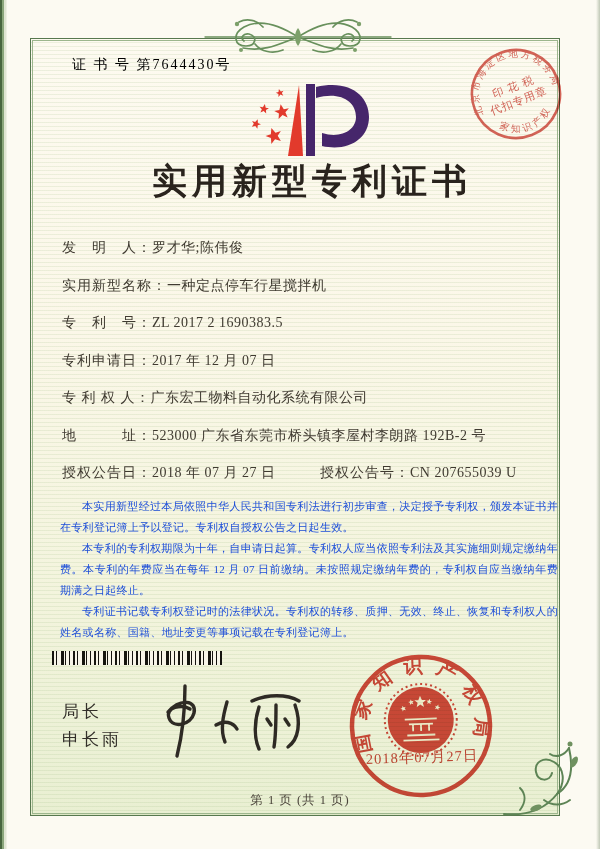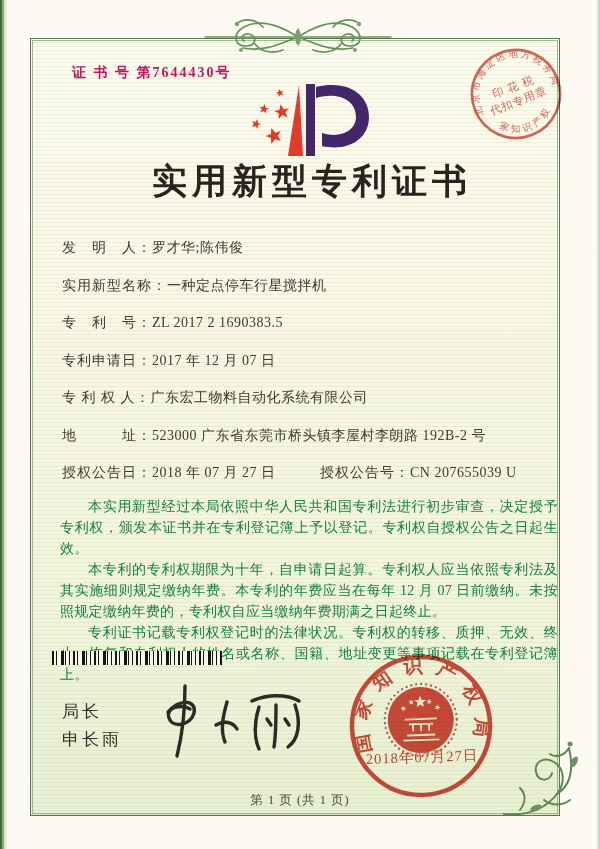--- a/index.html
+++ b/index.html
@@ -27,37 +27,37 @@
     position:absolute; left:30px; top:38px; width:530px; height:778px; z-index:1;
     border:1px solid #57784f; pointer-events:none;
   }
   .frame::before {
     content:""; position:absolute; inset:1px; border:1px solid #9cb68d;
   }
   .ornament-top { position:absolute; left:203px; top:14px; z-index:2; }
   .ornament-br  { position:absolute; left:500px; top:740px; z-index:2; }
 
   .cert-no {
-    position:absolute; left:72px; top:64px; z-index:3;
-    font-size:14px; letter-spacing:2px; color:#be185d;font-weight:bold;
+    position:absolute; left:72px; top:56px; z-index:3;
+    font-size:14px; letter-spacing:2px; color:#000000;
   }
   .logo { position:absolute; left:252px; top:82px; z-index:3; }
   .title {
     position:absolute; left:12px; top:158px; width:600px; z-index:3;
     text-align:center; font-size:35px; font-weight:700; letter-spacing:5px; color:#29231d;
   }
   .fields { position:absolute; left:62px; top:237px; width:500px; z-index:3; }
   .frow { position:relative; height:22px; margin-bottom:15.5px; font-size:14px; color:#3f3a30; line-height:22px; white-space:nowrap; }
   .frow .lbl { letter-spacing:1px; }
   .frow .val { letter-spacing:.5px; }
   .grant-no { position:absolute; left:258px; top:0; }
   .body-text { position:absolute; left:60px; top:496px; width:498px; z-index:3; }
   .body-text p {
-    text-indent:2em; text-align:justify; font-size:14px; line-height:21px;
-    color:#15803d; letter-spacing:.3px;
+    text-indent:2em; text-align:justify; font-size:11px; line-height:21px;
+    color:#1d4ed8; letter-spacing:.3px;
   }
   .barcode {
     position:absolute; left:52px; top:651px; width:170px; height:14px; z-index:3;
     background:repeating-linear-gradient(90deg,
       #15140f 0 2px,  #f7f4e8 2px 4px,
       #15140f 4px 5px, #f7f4e8 5px 9px,
       #15140f 9px 12px,#f7f4e8 12px 13px,
       #15140f 13px 14px,#f7f4e8 14px 17px,
       #15140f 17px 18px,#f7f4e8 18px 21px);
   }

